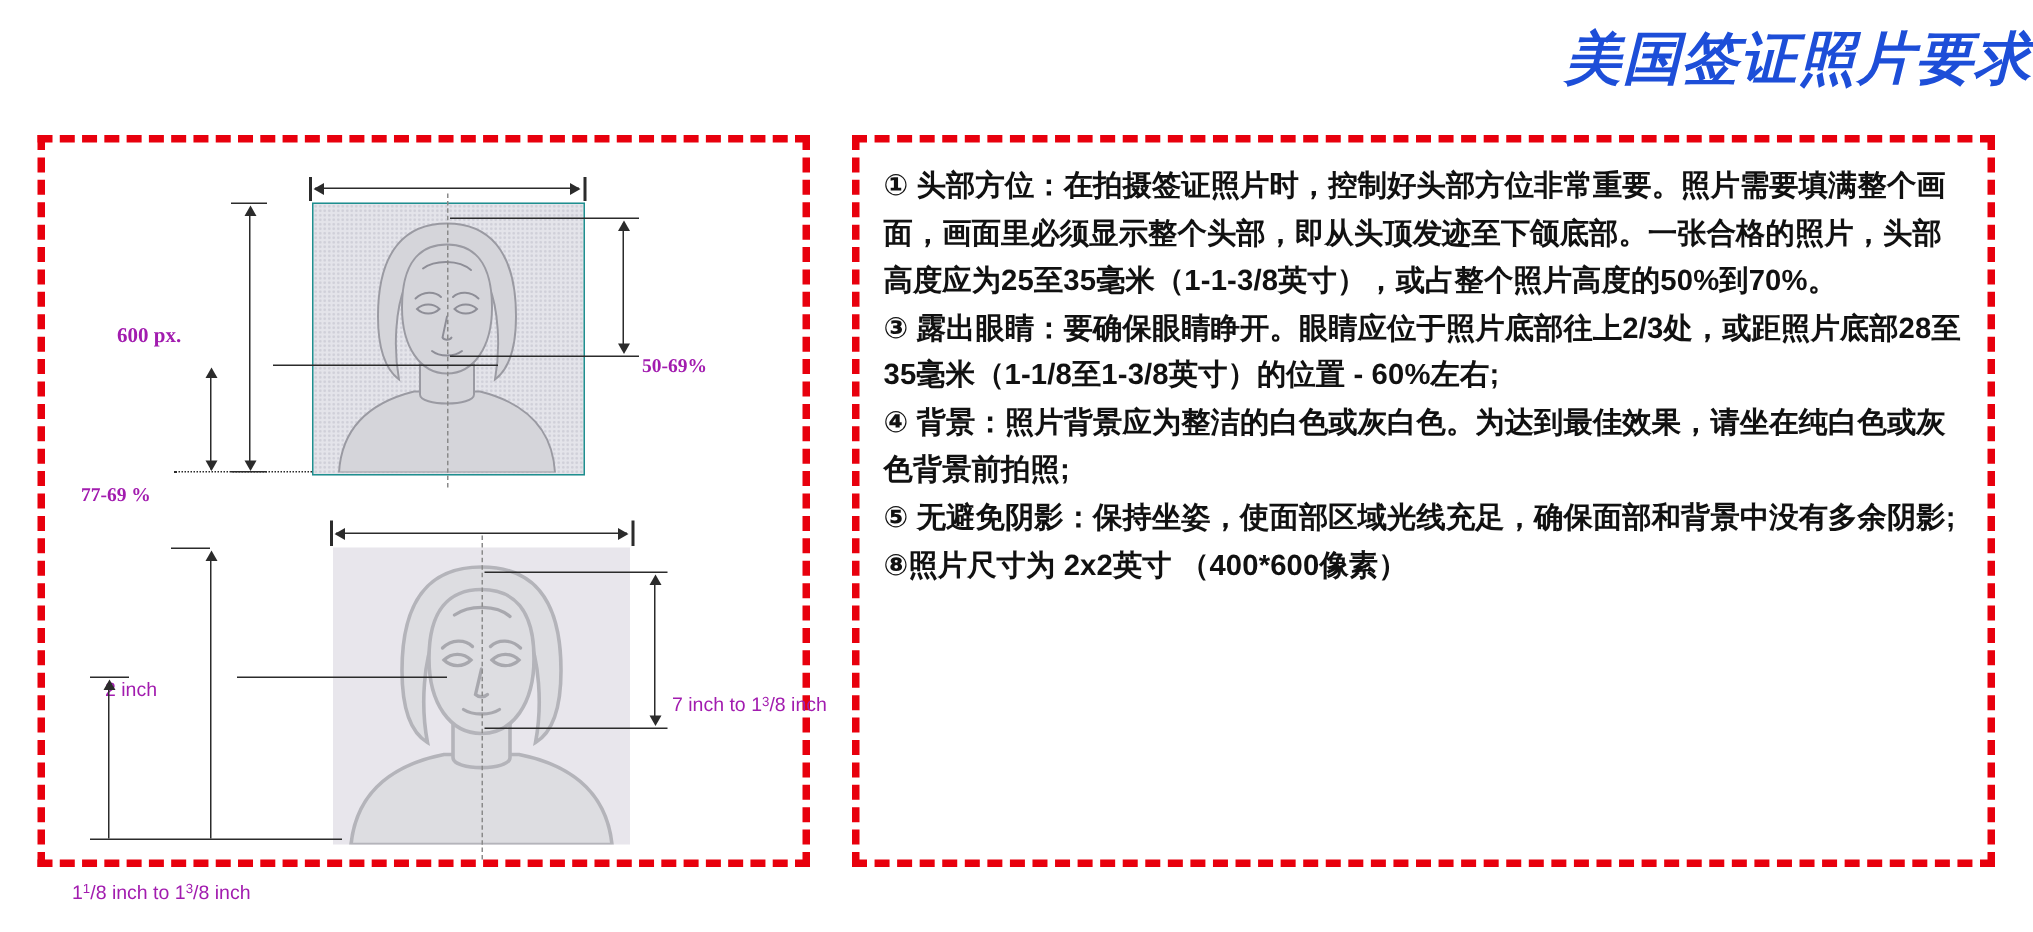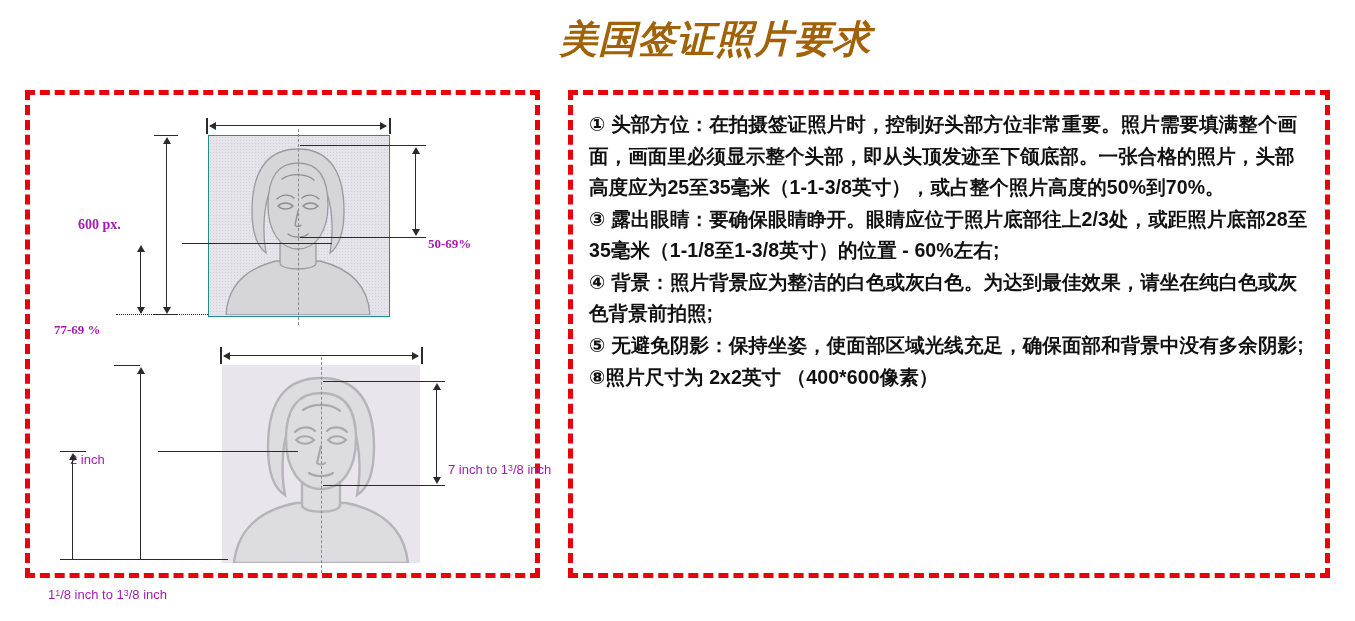--- a/index.html
+++ b/index.html
@@ -6,25 +6,25 @@
   body{
     width:1355px;height:621px;
     background:#ffffff;
     font-family:"Liberation Sans","DejaVu Sans",sans-serif;
     overflow:hidden;
     position:relative;
   }
   #page-title{
     position:absolute;
     left:0;top:14px;width:1355px;
-    text-align:center;
+    text-align:right;
     font-size:38px;
     font-weight:bold;
     font-style:italic;
-    color:#a16207;
+    color:#1d4ed8;
     letter-spacing:1px;
     padding-left:76px;
     box-sizing:border-box;
   }
 
   
   .panel{
     position:absolute;
     box-sizing:border-box;
     border:5px dashed #e8000d;

